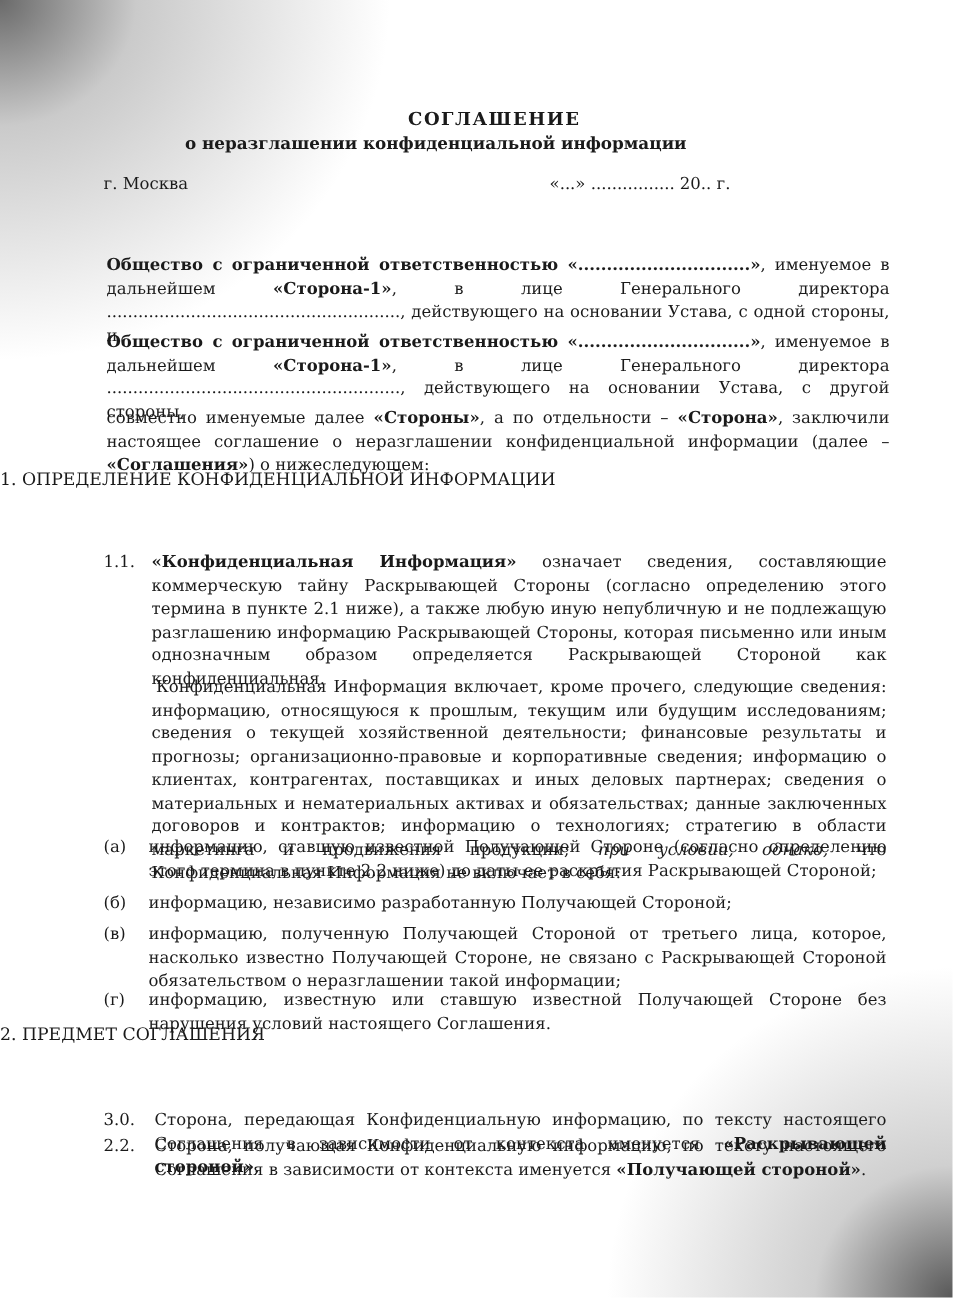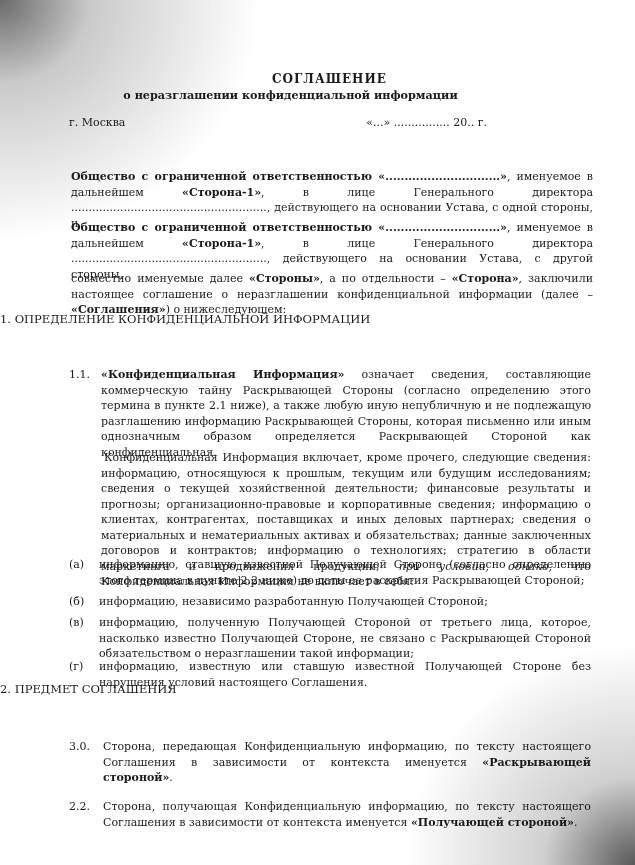--- a/index.html
+++ b/index.html
@@ -84,18 +84,18 @@
     <div class="body">информацию, известную или ставшую известной Получающей Стороне без нарушения условий настоящего Соглашения.</div>
   </div>
 
   <div class="abs section" style="top:682px;">2. ПРЕДМЕТ СОГЛАШЕНИЯ</div>
 
   <div class="abs item sec2" style="top:711px;">
     <span class="num">3.0.</span>
     <div class="body"><span>Сторона, передающая Конфиденциальную информацию, по тексту настоящего Соглашения в зависимости от контекста именуется </span><b>«Раскрывающей стороной»</b><span>.</span></div>
   </div>
 
-  <div class="abs item sec2" style="top:771px;">
+  <div class="abs item sec2" style="top:728px;">
     <span class="num">2.2.</span>
     <div class="body"><span>Сторона, получающая Конфиденциальную информацию, по тексту настоящего Соглашения в зависимости от контекста именуется </span><b>«Получающей стороной»</b><span>.</span></div>
   </div>
 
 </div>
 
 </body></html>

